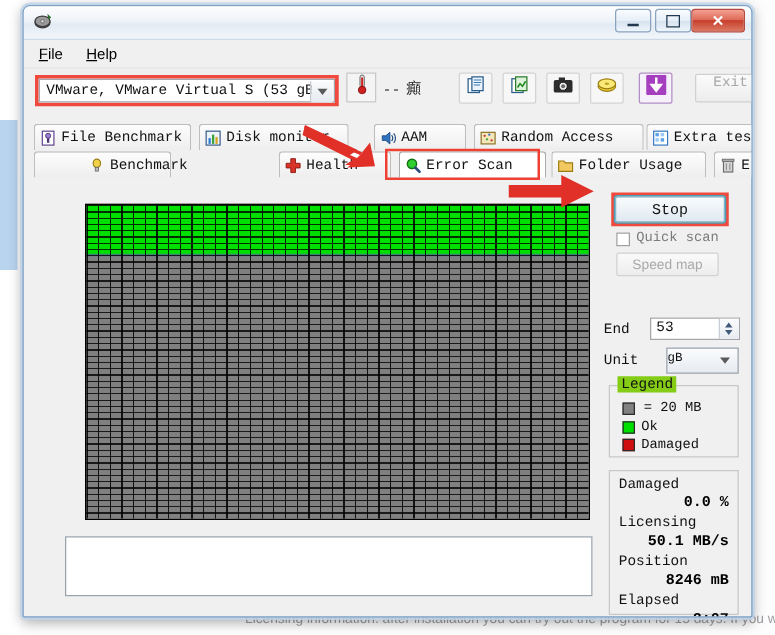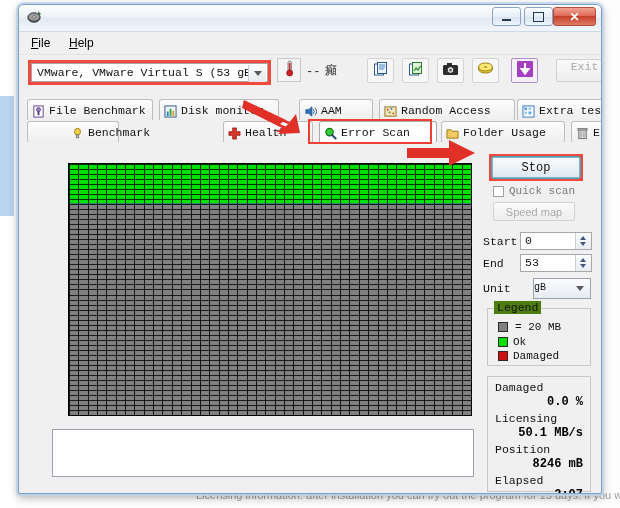--- a/index.html
+++ b/index.html
@@ -229,21 +229,21 @@
   }
   #unit-value{position:absolute;left:0;right:20px;top:3px;text-align:left;
     font-size:10px;color:#111;font-family:Liberation Mono, monospace;}
   #unit-arrow{position:absolute;right:2px;top:0;bottom:0;width:16px;
     display:flex;align-items:center;justify-content:center;}
 
   #legend-box{
     position:absolute;left:4px;top:160px;width:104px;height:58px;
     border:1px solid #c8c8c8;background:#f0f0f0;box-sizing:border-box;
   }
-  #legend-title{position:absolute;left:6px;top:-8px;background:#4d7c0f;padding:0 3px;
+  #legend-title{position:absolute;left:6px;top:-8px;background:#84cc16;padding:0 3px;
     font-size:11.5px;color:#111;font-family:"Liberation Mono",monospace;}
   .leg-row{position:absolute;left:10px;display:flex;align-items:center;}
   #leg-r1{top:12px;} #leg-r2{top:27px;} #leg-r3{top:41px;}
   .leg-sw{width:10px;height:10px;border:1px solid #2a2a2a;box-sizing:border-box;}
   .leg-tx{margin-left:5px;font-size:11px;color:#111;font-family:"Liberation Mono",monospace;white-space:nowrap;}
   .leg-tx.eq{margin-left:7px;}
 
   #stats-box{
     position:absolute;left:4px;top:228px;width:104px;height:116px;
     border:1px solid #c8c8c8;background:#f0f0f0;box-sizing:border-box;
@@ -423,21 +423,21 @@
               <rect x="1" y="1" width="12" height="12" fill="#fff" stroke="#2f74c0" stroke-width="1"></rect>
               <rect x="2.5" y="2.5" width="3" height="3" fill="#5ea3e8"></rect>
               <rect x="7" y="2.5" width="3" height="3" fill="#9ecbf5"></rect>
               <rect x="2.5" y="7" width="3" height="3" fill="#9ecbf5"></rect>
               <rect x="7" y="7" width="3" height="3" fill="#5ea3e8"></rect>
             </svg></span>
           <span class="tlabel">Extra tests</span>
         </div>
       </div>
     <div class="tabrow" id="tabrow2">
-        <div class="tab" style="left: 0px; width: 92px; padding-left: 43px;">
+        <div class="tab" style="left: 0px; width: 110px; padding-left: 43px;">
           <span class="ticon"><svg viewBox="0 0 14 14">
               <ellipse cx="7" cy="5" rx="3.2" ry="3.6" fill="#f2d24a" stroke="#9a7d10" stroke-width="1"></ellipse>
               <rect x="5.6" y="8.5" width="2.8" height="3.2" fill="#b9b9b9" stroke="#6a6a6a" stroke-width=".7"></rect>
             </svg></span>
           <span class="tlabel">Benchmark</span>
         </div>
         <div class="tab" style="left: 196px; width: 90px;">
           <span class="ticon"><svg viewBox="0 0 14 14">
               <path d="M5 1h4v4h4v4H9v4H5V9H1V5h4z" fill="#d8342a" stroke="#8a1a12" stroke-width=".8"></path>
             </svg></span>
@@ -490,30 +490,20 @@
 
       <div id="quick-row">
         <span id="quick-box"></span>
         <span id="quick-label">Quick scan</span>
       </div>
 
       <div id="speedmap-btn">
         <span>Speed map</span>
       </div>
 
-      <div class="numrow" id="row-start">
-        <span class="numlabel">Start</span>
-        <div class="numfield">
-          <span class="numval">0</span>
-          <span class="spin">
-              <i class="up"></i>
-              <i class="dn"></i>
-            </span>
-        </div>
-      </div>
 
       <div class="numrow" id="row-end">
         <span class="numlabel">End</span>
         <div class="numfield">
           <span class="numval">53</span>
           <span class="spin">
               <i class="up"></i>
               <i class="dn"></i>
             </span>
         </div>

